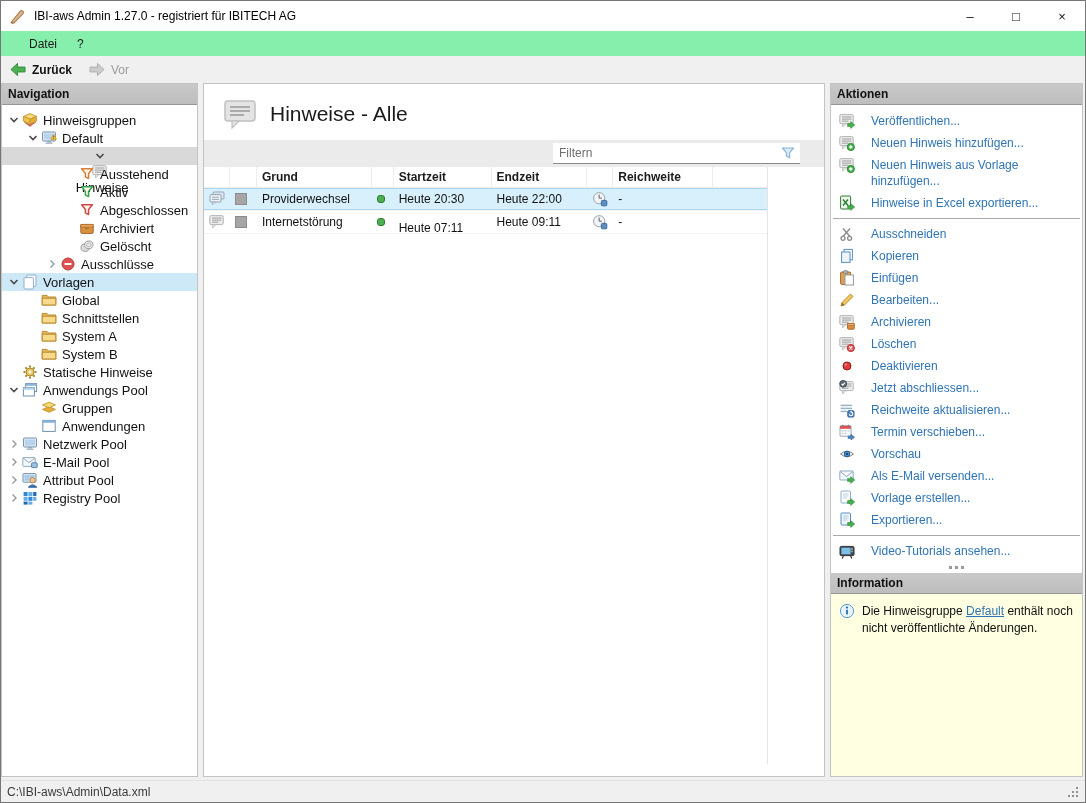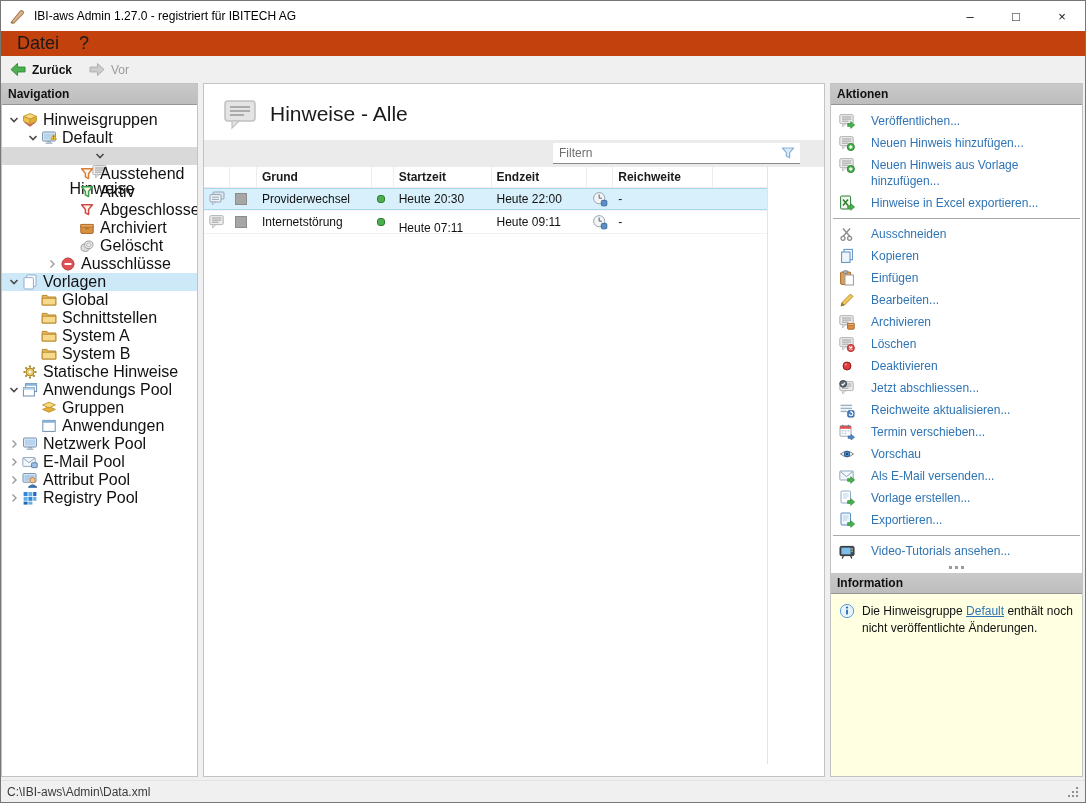--- a/index.html
+++ b/index.html
@@ -7,33 +7,33 @@
   .window{width:1086px;height:803px;background:#f0f0f0;border:1px solid #767676;display:flex;flex-direction:column;position:relative;}
 
   
   .titlebar{height:30px;background:#ffffff;display:flex;align-items:center;padding-left:8px;flex:none;}
   .titlebar .app-ico{width:17px;height:17px;margin-right:8px;}
   .titlebar .title{font-size:12px;color:#000;}
   .win-controls{margin-left:auto;display:flex;height:100%;}
   .win-btn{width:46px;height:100%;border:none;background:transparent;font-size:13px;color:#111;font-family:inherit;display:flex;align-items:center;justify-content:center;cursor:default;}
 
   
-  .menubar{height:25px;background:#c2410c;display:flex;align-items:center;padding-left:6px;flex:none;font-size:18px;}
+  .menubar{height:25px;background:#86efac;display:flex;align-items:center;padding-left:18px;flex:none;font-size:12px;}
   .menu-item{padding:4px 10px;color:#1a1a1a;}
   .toolbar{height:27px;background:#f0f0f0;display:flex;align-items:center;padding-left:8px;gap:16px;flex:none;font-size:12px;}
   .tool-btn{display:flex;align-items:center;gap:5px;}
   .tool-btn .ico{width:18px;height:15px;}
   .tool-btn .lbl{font-weight:bold;color:#111;}
   .tool-btn.disabled .lbl{font-weight:normal;color:#9b9b9b;}
 
   
   .main{flex:1;display:flex;overflow:hidden;padding:0 2px 3px 0;}
   .panel-header{height:21px;background:linear-gradient(#c9c9c9,#bdbdbd);border-bottom:1px solid #969696;font-weight:bold;font-size:12px;color:#111;padding:3px 6px;flex:none;}
   .nav-panel{width:197px;flex:none;background:#fff;border:1px solid #c3c3c3;display:flex;flex-direction:column;}
-  .tree{flex:1;overflow:hidden;padding-top:6px;font-size:16px;color:#111;}
+  .tree{flex:1;overflow:hidden;padding-top:6px;font-size:13px;color:#111;}
   .tree-row{height:18px;display:flex;align-items:center;white-space:nowrap;}
   .tree-row.sel-gray{background:var(--sel-gray);flex-direction:column;}
   .tree-row.sel-blue{background:var(--sel-blue);}
   .indent{flex:none;display:inline-block;height:1px;}
   .chev{width:16px;height:16px;flex:none;display:inline-flex;align-items:center;justify-content:center;}
   .ico{width:16px;height:16px;flex:none;display:inline-flex;}
   .ico svg,.chev svg{width:100%;height:100%;}
   .tree-label{padding-left:5px;}
 
   

